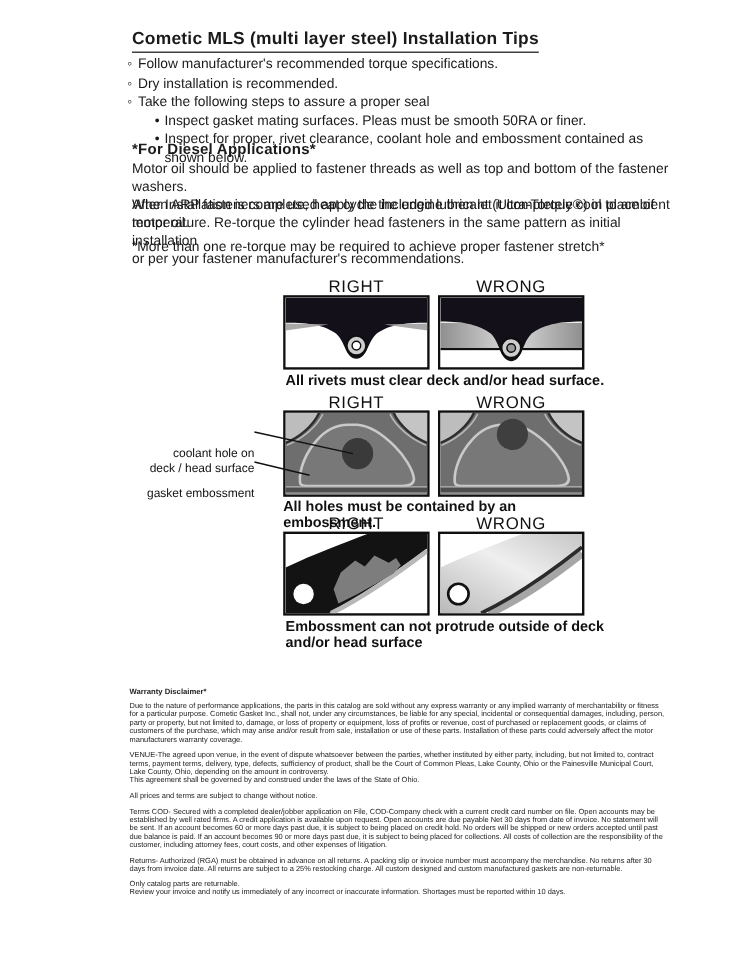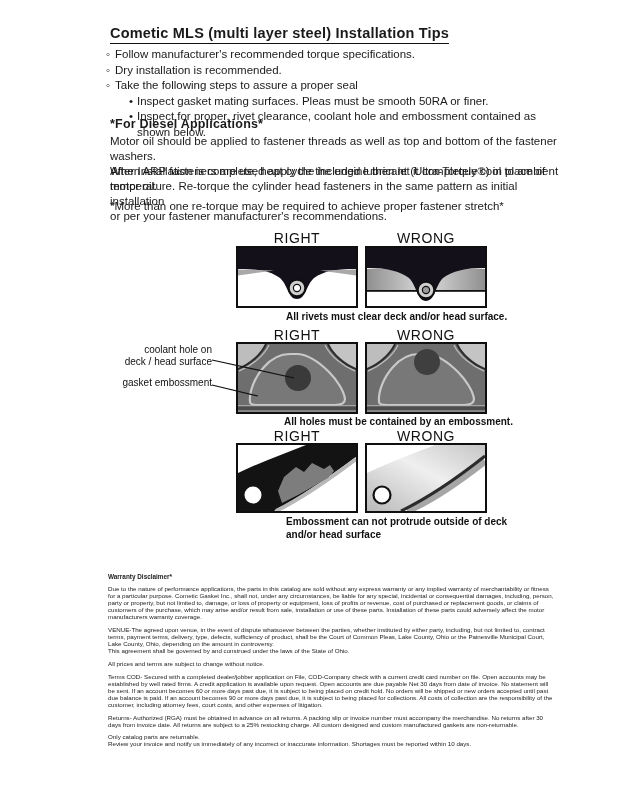--- a/index.html
+++ b/index.html
@@ -25,23 +25,23 @@
 
   .diesel-heading { left:110px; top:117px; font-size:12.5px; font-weight:700; letter-spacing:.2px; }
   .para { left:110px; width:455px; font-size:11.5px; line-height:15px; }
   .p1 { top:134px; }
   .p2 { top:164px; }
   .note { top:199px; }
 
   .rw-label { width:122px; text-align:center; font-size:14px; letter-spacing:.6px; color:#111; }
   .fig-box { width:122px; border:2px solid #0f0f0f; background:#fff; }
   .fig-box svg { display:block; }
-  .caption { font-size:10px; font-weight:700; line-height:12.5px; color:#111;margin-left:48px; }
-
-  .side-label { width:102px; text-align:right; font-size:10px; line-height:11.5px; color:#111; }
+  .caption { font-size:12px; font-weight:700; line-height:12.5px; color:#111; }
+
+  .side-label { width:102px; text-align:right; font-size:10px; line-height:11.5px; color:#111;margin-top:29px; }
   .pointer-svg { pointer-events:none; z-index:5; }
 
   .warranty { left:108px; top:573px; width:448px; font-size:6.2px; line-height:7.1px; color:#222; }
   .warranty .w-head { font-weight:700; font-size:6.4px; margin-bottom:5px; }
   .warranty p { margin-bottom:5.5px; white-space:pre-line; }
 
   .footer-num { left:389px; top:758px; font-size:13.5px; letter-spacing:.5px; color:#222;margin-top:42px; }
 </style>
 </head>
 <body>

